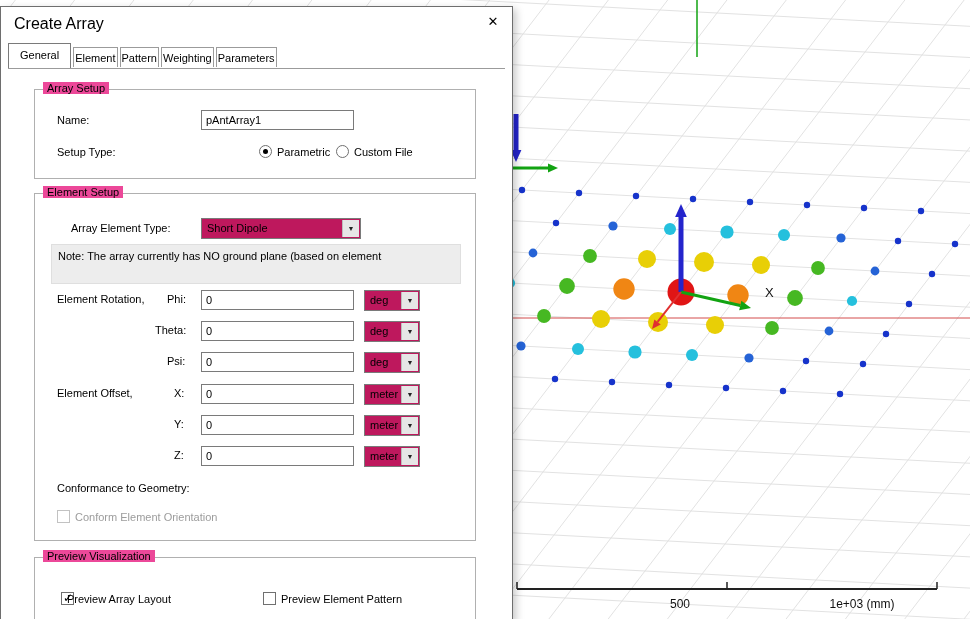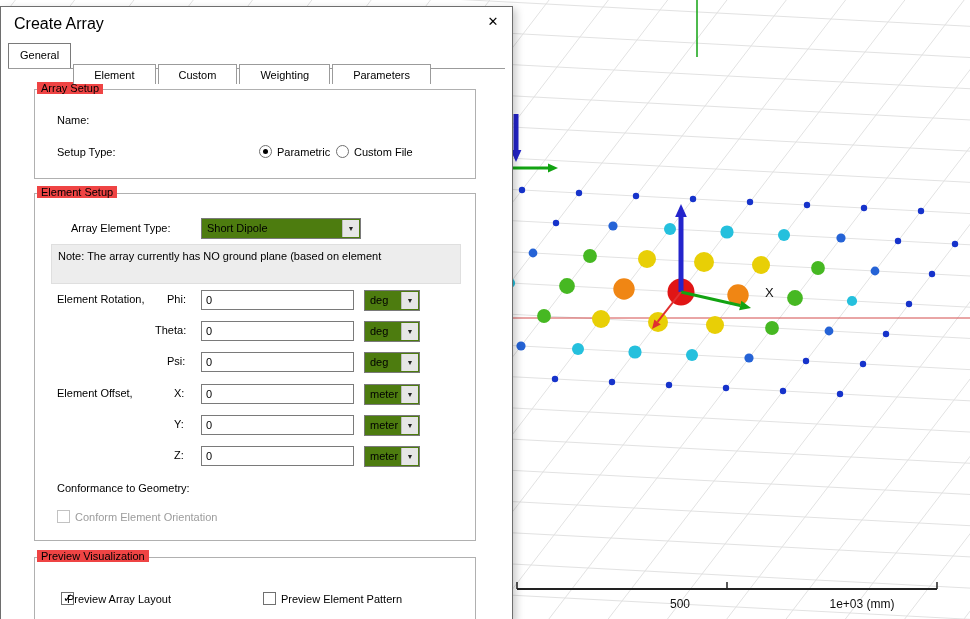--- a/index.html
+++ b/index.html
@@ -9,31 +9,31 @@
   #viewport{position:absolute;left:0;top:0;width:970px;height:619px;}
   
   .dialog{position:absolute;left:0;top:6px;width:511px;height:613px;background:#fff;
           border:1px solid #6e6e6e;box-shadow:3px 3px 8px rgba(0,0,0,.22);
           overflow:hidden;font-size:11px;color:#000;z-index:10;}
   .titlebar{position:absolute;left:0;top:0;right:0;height:30px;background:#fff;}
   .title-text{position:absolute;left:13px;top:8px;font-size:16px;}
   .close-btn{position:absolute;right:0;top:0;width:38px;height:30px;text-align:center;
              line-height:30px;font-size:13px;cursor:default;}
   .tabs{position:absolute;left:7px;top:36px;height:27px;white-space:nowrap;z-index:2;}
-  .tab{position:relative;display:inline-block;padding:4px 20px 3px;border:1px solid #9b9b9b;
-       border-bottom:none;background:#fff;margin-right:2px;top:20px;}
+  .tab{position:relative;display:inline-block;padding:4px 1px 3px;border:1px solid #9b9b9b;
+       border-bottom:none;background:#fff;margin-right:2px;top:3px;}
   .tab.active{top:0;padding:5px 11px 7px;border-color:#7a7a7a;z-index:3;}
   .tabline{position:absolute;left:7px;right:7px;top:61px;border-top:1px solid #9b9b9b;z-index:1;}
   .group{position:absolute;border:1px solid #b0b0b0;background:#fff;}
-  .legend{position:absolute;top:-8px;left:2px;background:#ef4444;padding:0 4px;}
+  .legend{position:absolute;top:-8px;left:8px;background:#ec4899;padding:0 4px;}
   .lbl{position:absolute;white-space:nowrap;}
   .lbl.dis{color:#9c9c9c;text-align:center;}
   .tb{position:absolute;height:20px;border:1px solid #7a7a7a;background:#fff;
       font:11px "Liberation Sans",sans-serif;padding:0 4px;box-sizing:border-box;}
-  .combo{position:absolute;height:21px;border:1px solid #7a7a7a;background:#4d7c0f;box-sizing:border-box;}
+  .combo{position:absolute;height:21px;border:1px solid #7a7a7a;background:#be185d;box-sizing:border-box;}
   .combo .val{position:absolute;left:5px;top:3px;white-space:nowrap;}
   .combo .btn{position:absolute;right:1px;top:1px;bottom:1px;width:16px;background:#e6e6e6;
               border-left:1px solid #bdbdbd;text-align:center;font-size:7px;line-height:18px;color:#222;}
   .radio{position:absolute;width:13px;height:13px;border:1px solid #707070;border-radius:50%;
          background:#fff;box-sizing:border-box;}
   .radio.sel::after{content:"";position:absolute;left:3px;top:3px;width:5px;height:5px;
          border-radius:50%;background:#000;}
   .cb{position:absolute;width:13px;height:13px;border:1px solid #707070;background:#fff;box-sizing:border-box;}
   .cb.checked::after{content:"\2713";position:absolute;left:1px;top:-2px;font-size:12px;color:#000;}
   .cb.dis{border-color:#c2c2c2;}
@@ -210,27 +210,28 @@
       </svg>
   </div>
 
   <div class="dialog">
     <div class="titlebar">
       <span class="title-text">Create Array</span>
       <span class="close-btn">✕</span>
     </div>
 
     <div class="tabs">
-      <span class="tab active">General</span><span class="tab">Element</span><span class="tab">Custom</span><span class="tab">Weighting</span><span class="tab">Parameters</span>
+      <span class="tab active">General</span><span class="tab">Element</span><span class="tab">Pattern</span><span class="tab">Weighting</span><span class="tab">Parameters</span>
     </div>
     <div class="tabline"></div>
 
     <div class="group" style="left:33px;top:82px;width:440px;height:88px;">
       <span class="legend">Array Setup</span>
       <div class="lbl" style="left:22px;top:24px;">Name:</div>
+      <input class="tb" style="left: 166px; top: 20px; width: 153px;" value="pAntArray1">
       <div class="lbl" style="left:22px;top:56px;">Setup Type:</div>
       <div class="radio sel" style="left:224px;top:55px;"></div>
       <div class="lbl" style="left:242px;top:56px;">Parametric</div>
       <div class="radio" style="left:301px;top:55px;"></div>
       <div class="lbl" style="left:319px;top:56px;">Custom File</div>
     </div>
 
     <div class="group" style="left:33px;top:186px;width:440px;height:346px;">
       <span class="legend">Element Setup</span>
 

